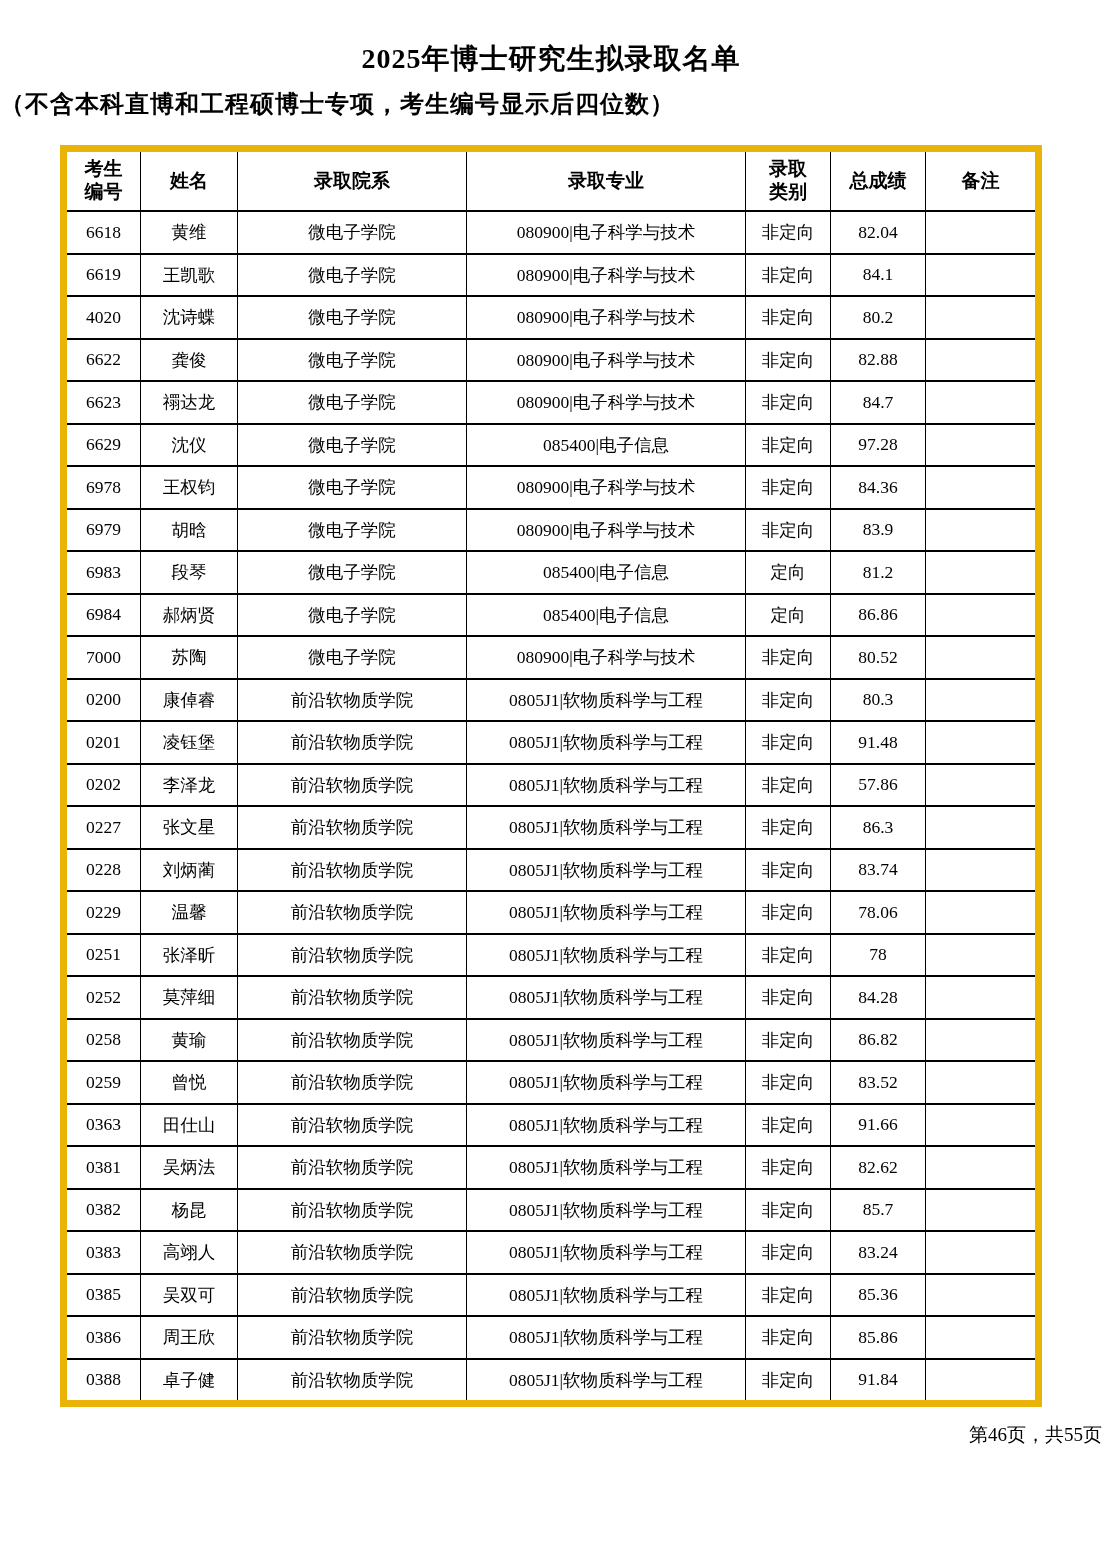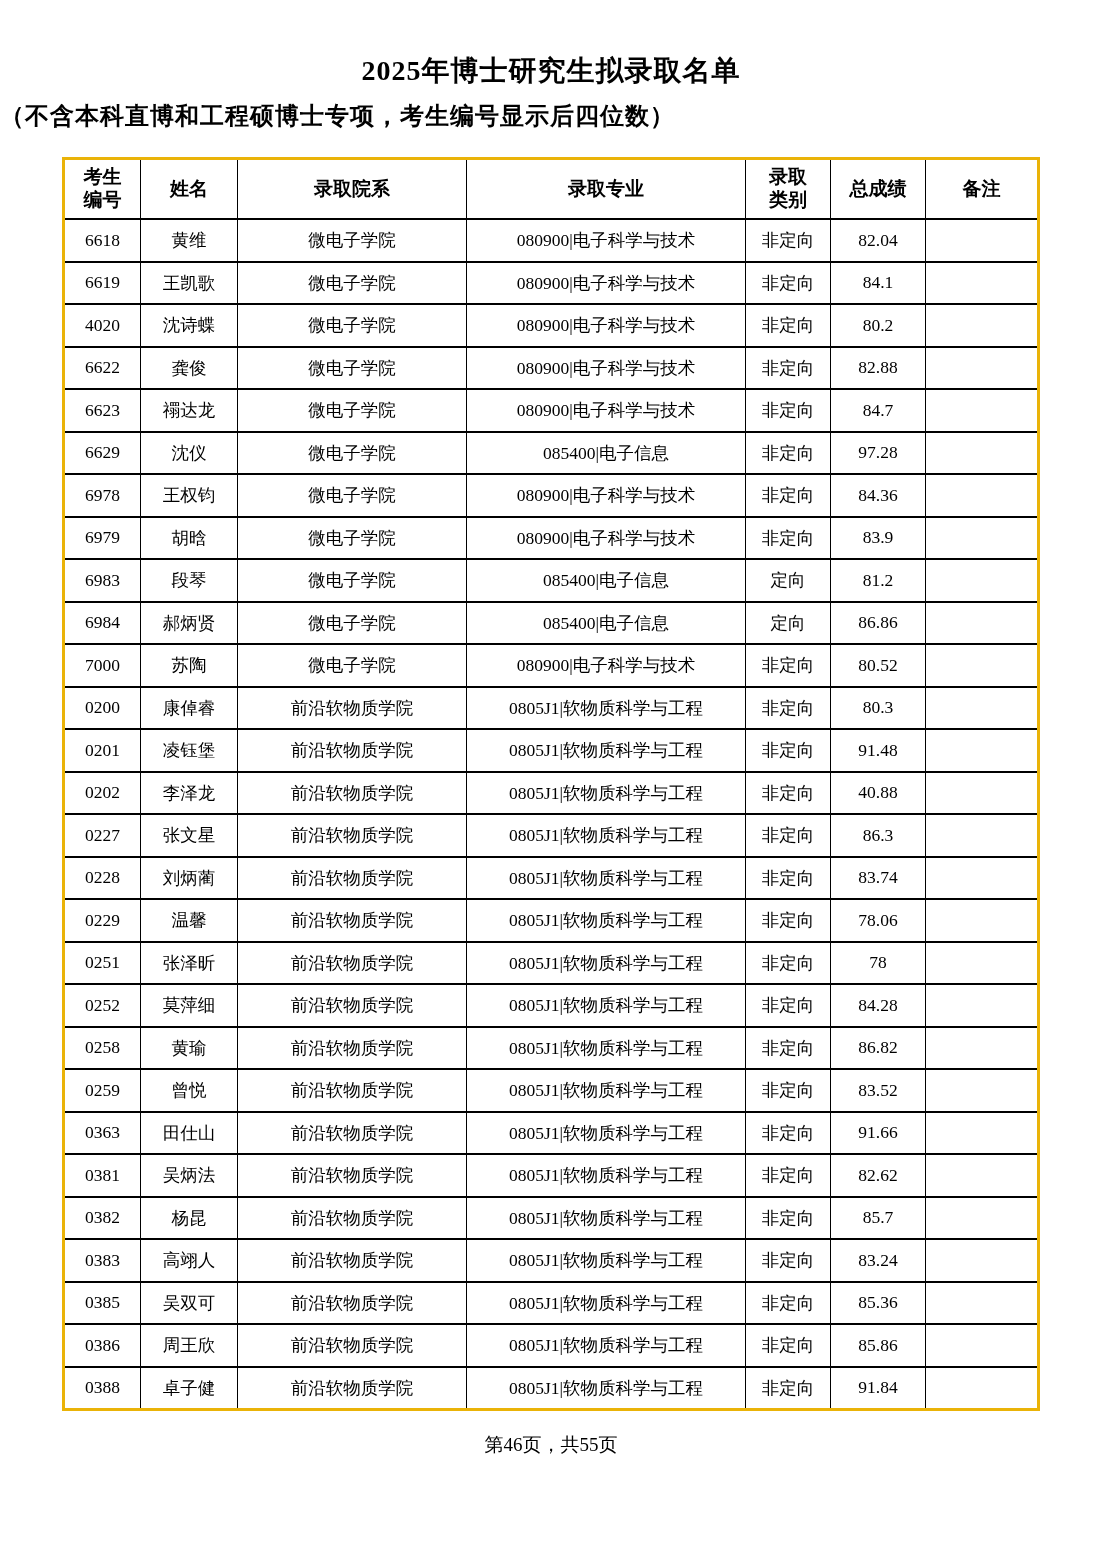--- a/index.html
+++ b/index.html
@@ -13,36 +13,36 @@
     position: relative;
     width: 1102px;
     height: 1559px;
     background: #ffffff;
     overflow: hidden;
   }
   .title {
     text-align: center;
     font-weight: bold;
     font-size: 28px;
-    padding-top: 52px;
+    padding-top: 40px;
     letter-spacing: 1px;
   }
   .subtitle {
     text-align: left;
     font-weight: bold;
     font-size: 24px;
     margin-top: 10px;
     letter-spacing: 1px;
   }
   table.admission {
     border-collapse: collapse;
     table-layout: fixed;
     width: 975px;
     margin: 25px auto 0 auto;
-    border: 3px solid #eab308;
+    border: 7px solid #eab308;
   }
   table.admission th,
   table.admission td {
     border: 1.5px solid #000000;
     border-top-width: 2.5px;
     border-bottom-width: 2.5px;
     text-align: center;
     vertical-align: middle;
     padding: 0 2px;
     overflow: hidden;
@@ -53,23 +53,23 @@
     font-weight: bold;
     white-space: pre-line;
     line-height: 1.2;
   }
   table.admission tbody td {
     height: 40.5px;
     font-size: 17.5px;
     font-weight: normal;
   }
   .page-footer {
-    text-align: center;
+    text-align: right;
     font-size: 19px;
-    margin-top: 21px;
+    margin-top: 15px;
   }
 </style>
 </head>
 <body>
 
 <div class="page">
   <div class="title">2025年博士研究生拟录取名单</div>
   <div class="subtitle">（不含本科直博和工程硕博士专项，考生编号显示后四位数）</div>
 
   <table class="admission">
@@ -226,21 +226,21 @@
     <td>91.48</td>
     <td></td>
   </tr>
 
   <tr>
     <td>0202</td>
     <td>李泽龙</td>
     <td>前沿软物质学院</td>
     <td>0805J1|软物质科学与工程</td>
     <td>非定向</td>
-    <td>40.88</td>
+    <td>57.86</td>
     <td></td>
   </tr>
 
   <tr>
     <td>0227</td>
     <td>张文星</td>
     <td>前沿软物质学院</td>
     <td>0805J1|软物质科学与工程</td>
     <td>非定向</td>
     <td>86.3</td>

